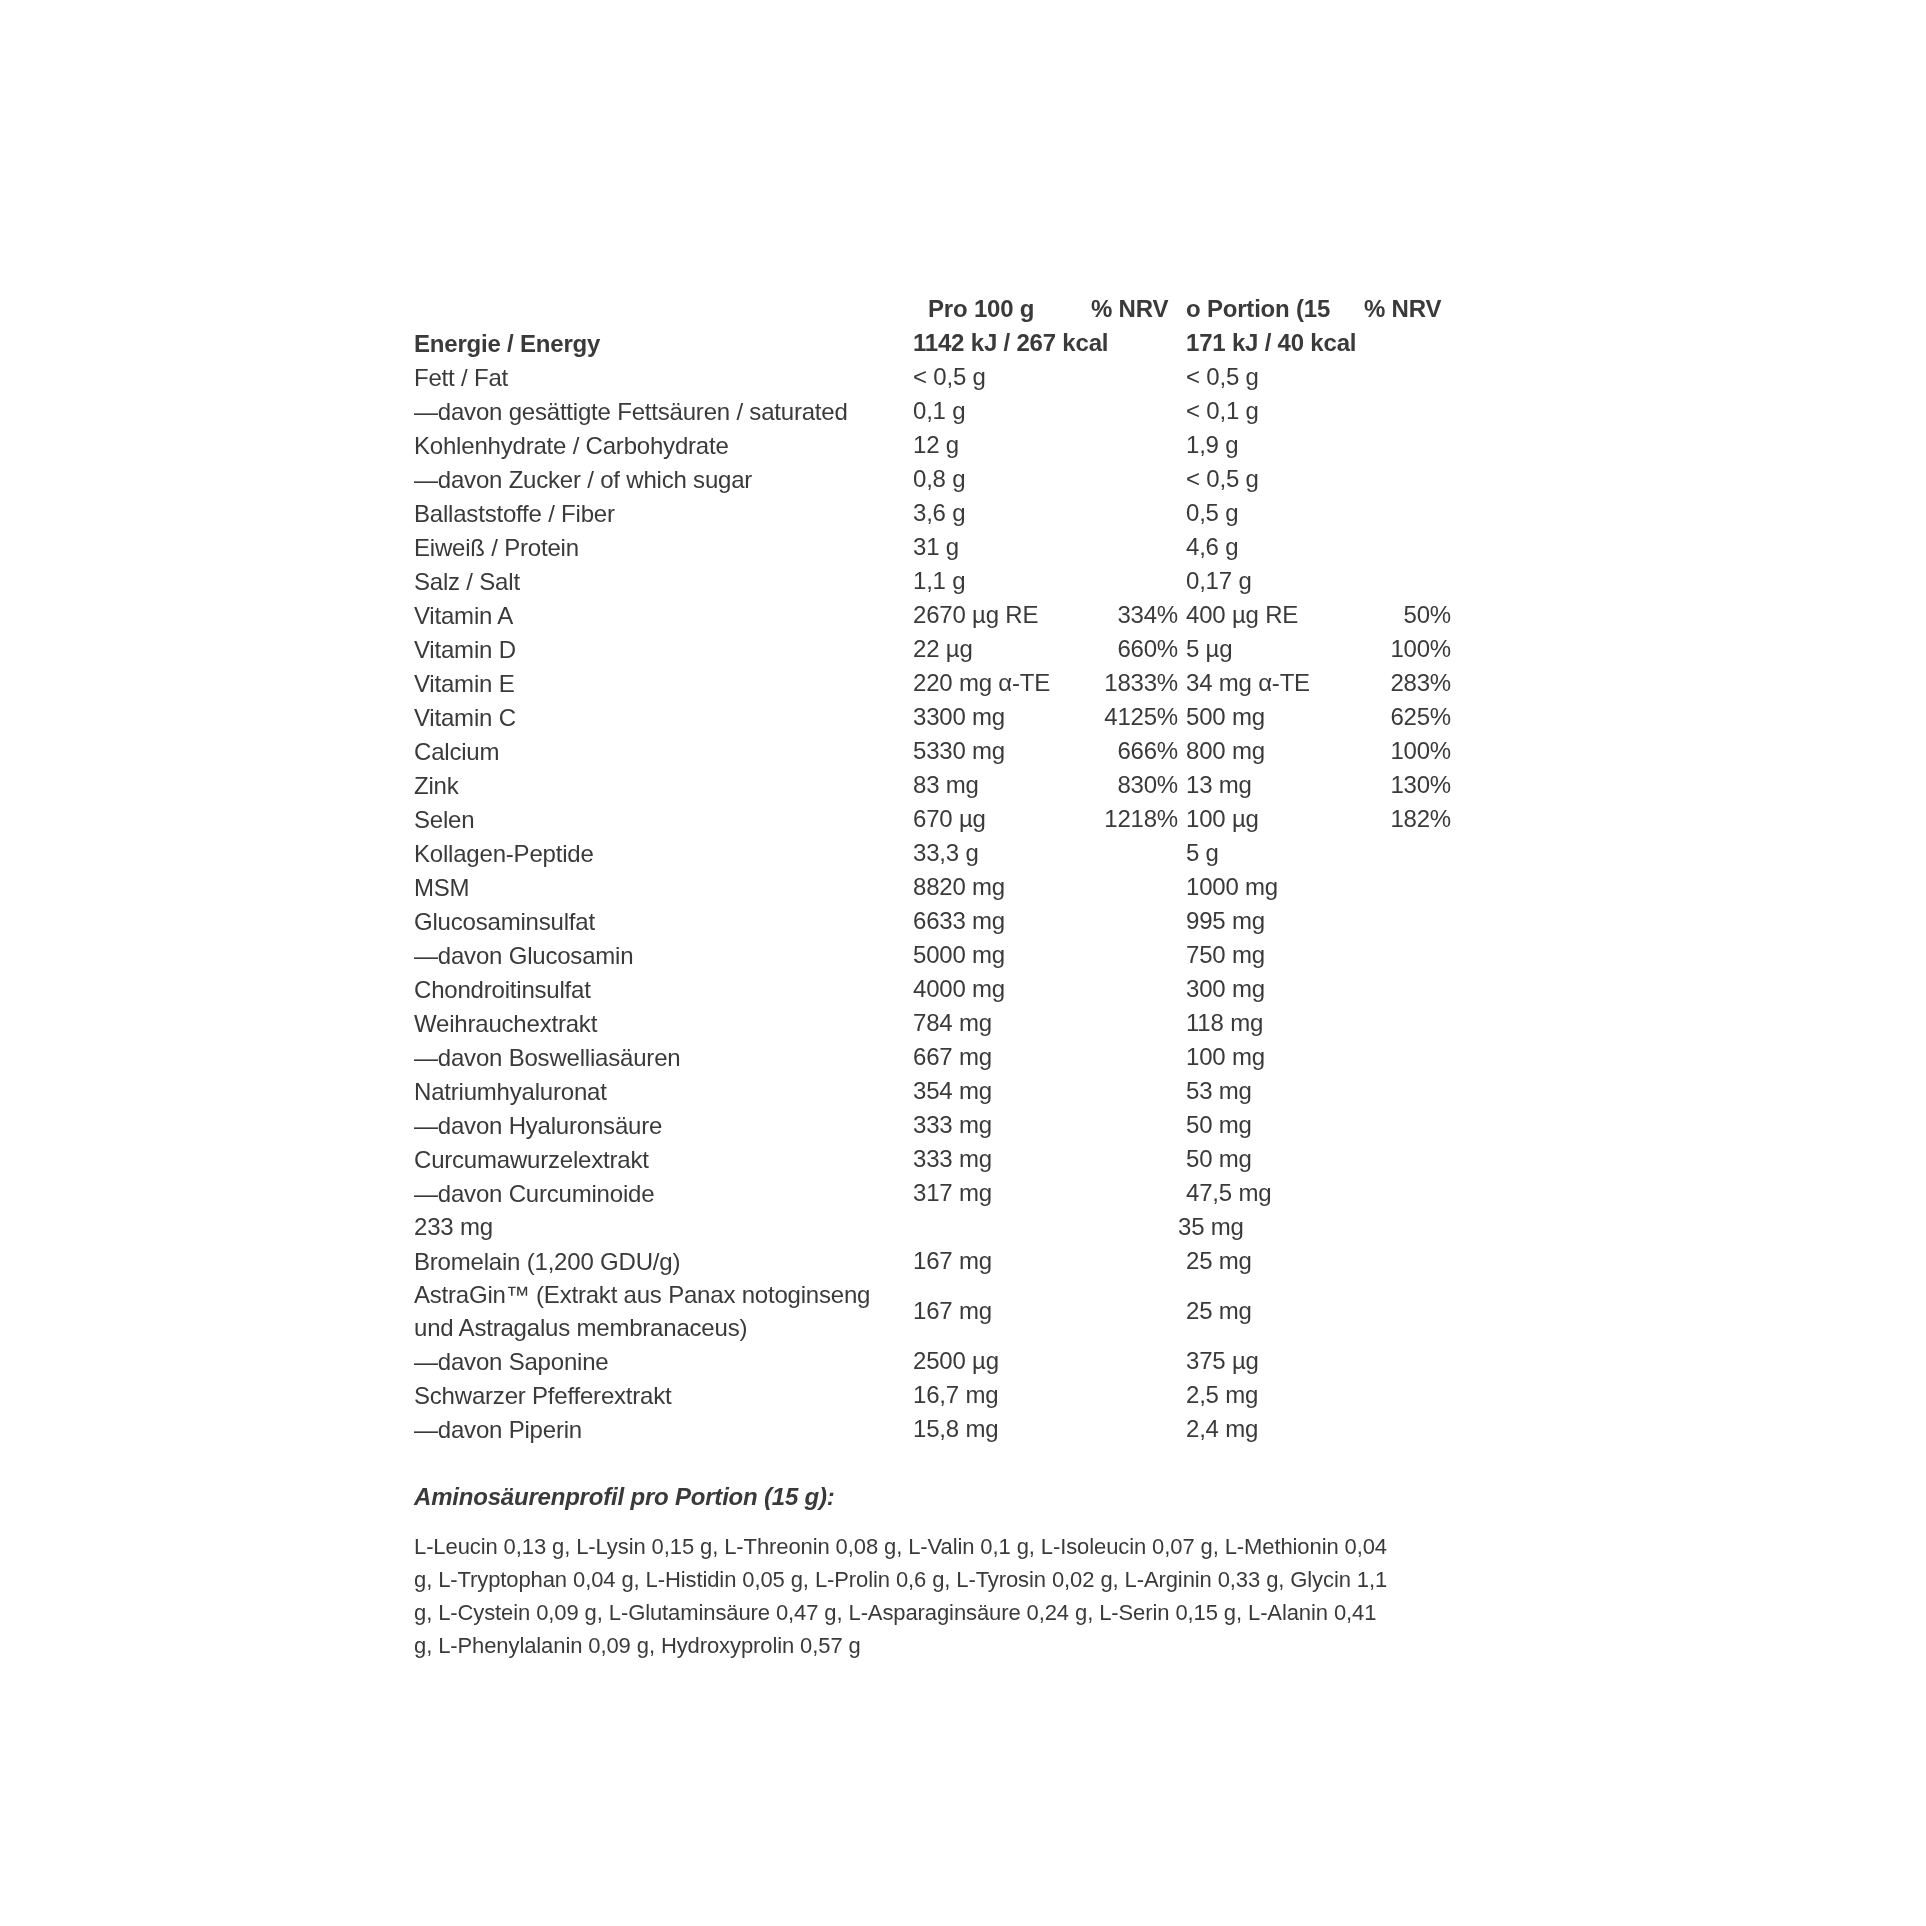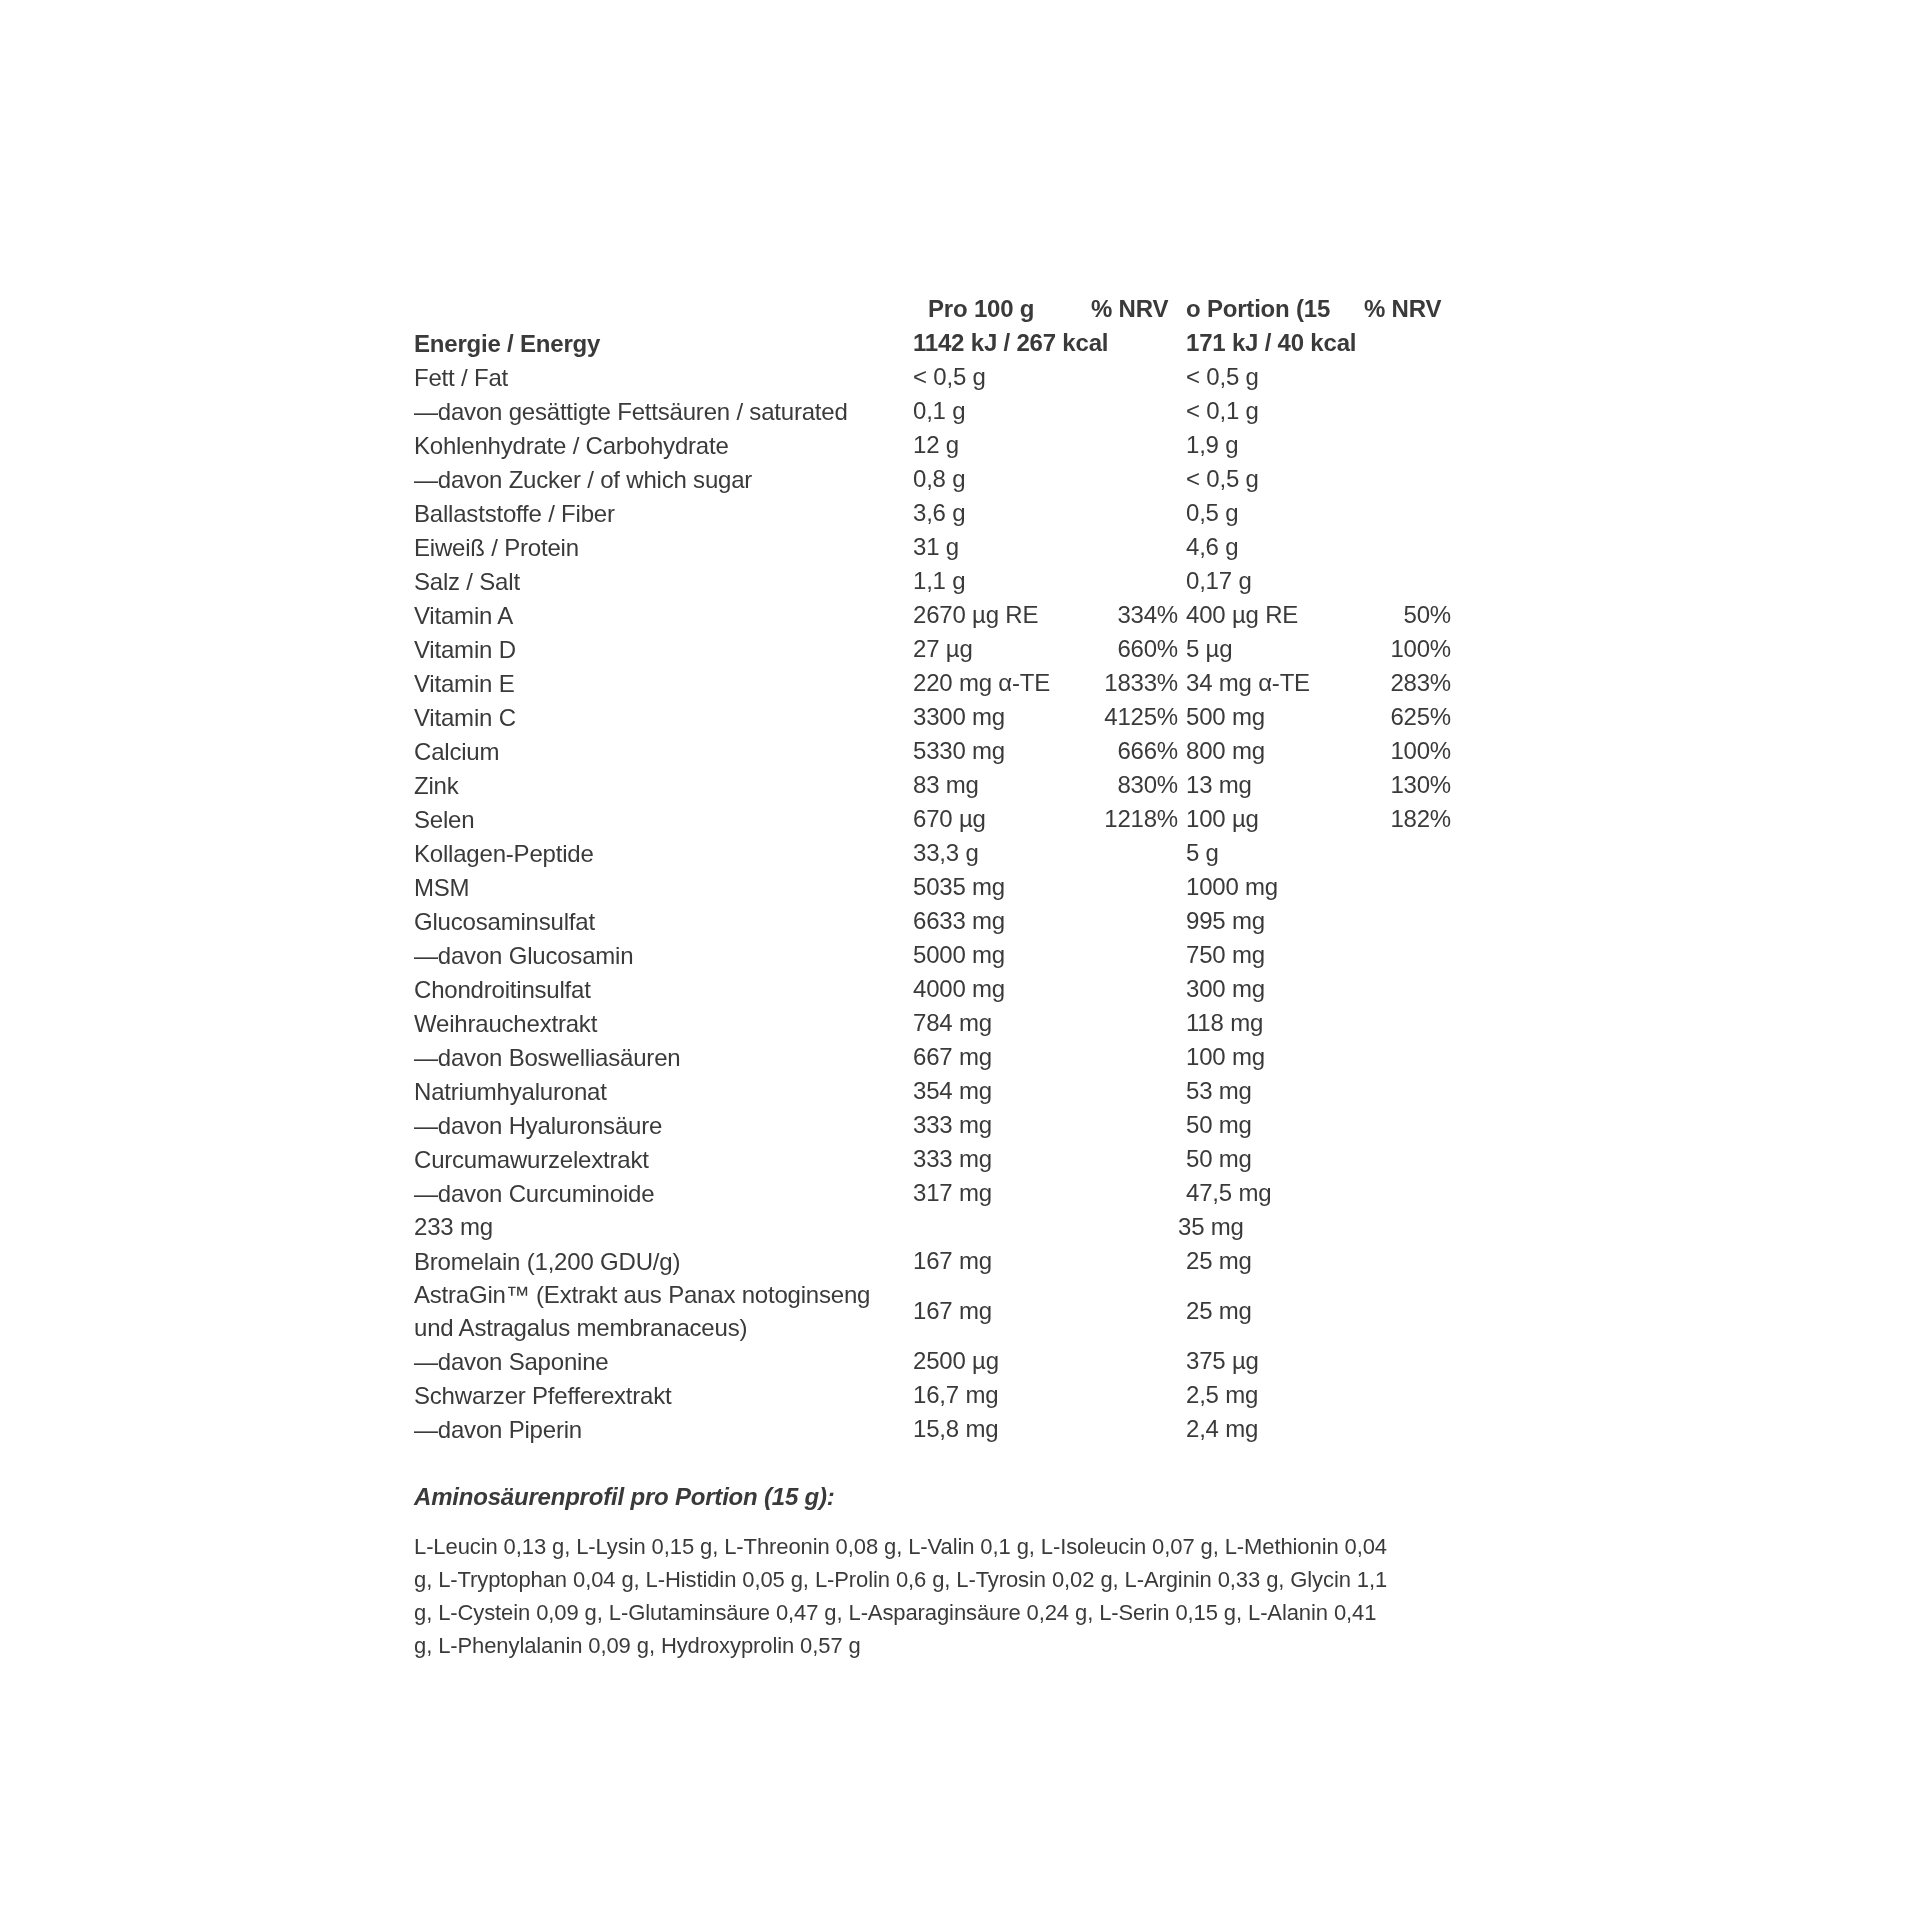--- a/index.html
+++ b/index.html
@@ -138,21 +138,21 @@
           <div class="row">
             <div class="cell label">Vitamin A</div>
             <div class="cell v">2670 µg RE</div>
             <div class="cell nrv">334%</div>
             <div class="cell"></div>
             <div class="cell v">400 µg RE</div>
             <div class="cell nrv">50%</div>
           </div>
           <div class="row">
             <div class="cell label">Vitamin D</div>
-            <div class="cell v">27 µg</div>
+            <div class="cell v">22 µg</div>
             <div class="cell nrv">660%</div>
             <div class="cell"></div>
             <div class="cell v">5 µg</div>
             <div class="cell nrv">100%</div>
           </div>
           <div class="row">
             <div class="cell label">Vitamin E</div>
             <div class="cell v">220 mg α-TE</div>
             <div class="cell nrv">1833%</div>
             <div class="cell"></div>
@@ -194,21 +194,21 @@
           <div class="row">
             <div class="cell label">Kollagen-Peptide</div>
             <div class="cell v">33,3 g</div>
             <div class="cell nrv"></div>
             <div class="cell"></div>
             <div class="cell v">5 g</div>
             <div class="cell nrv"></div>
           </div>
           <div class="row">
             <div class="cell label">MSM</div>
-            <div class="cell v">5035 mg</div>
+            <div class="cell v">8820 mg</div>
             <div class="cell nrv"></div>
             <div class="cell"></div>
             <div class="cell v">1000 mg</div>
             <div class="cell nrv"></div>
           </div>
           <div class="row">
             <div class="cell label">Glucosaminsulfat</div>
             <div class="cell v">6633 mg</div>
             <div class="cell nrv"></div>
             <div class="cell"></div>

